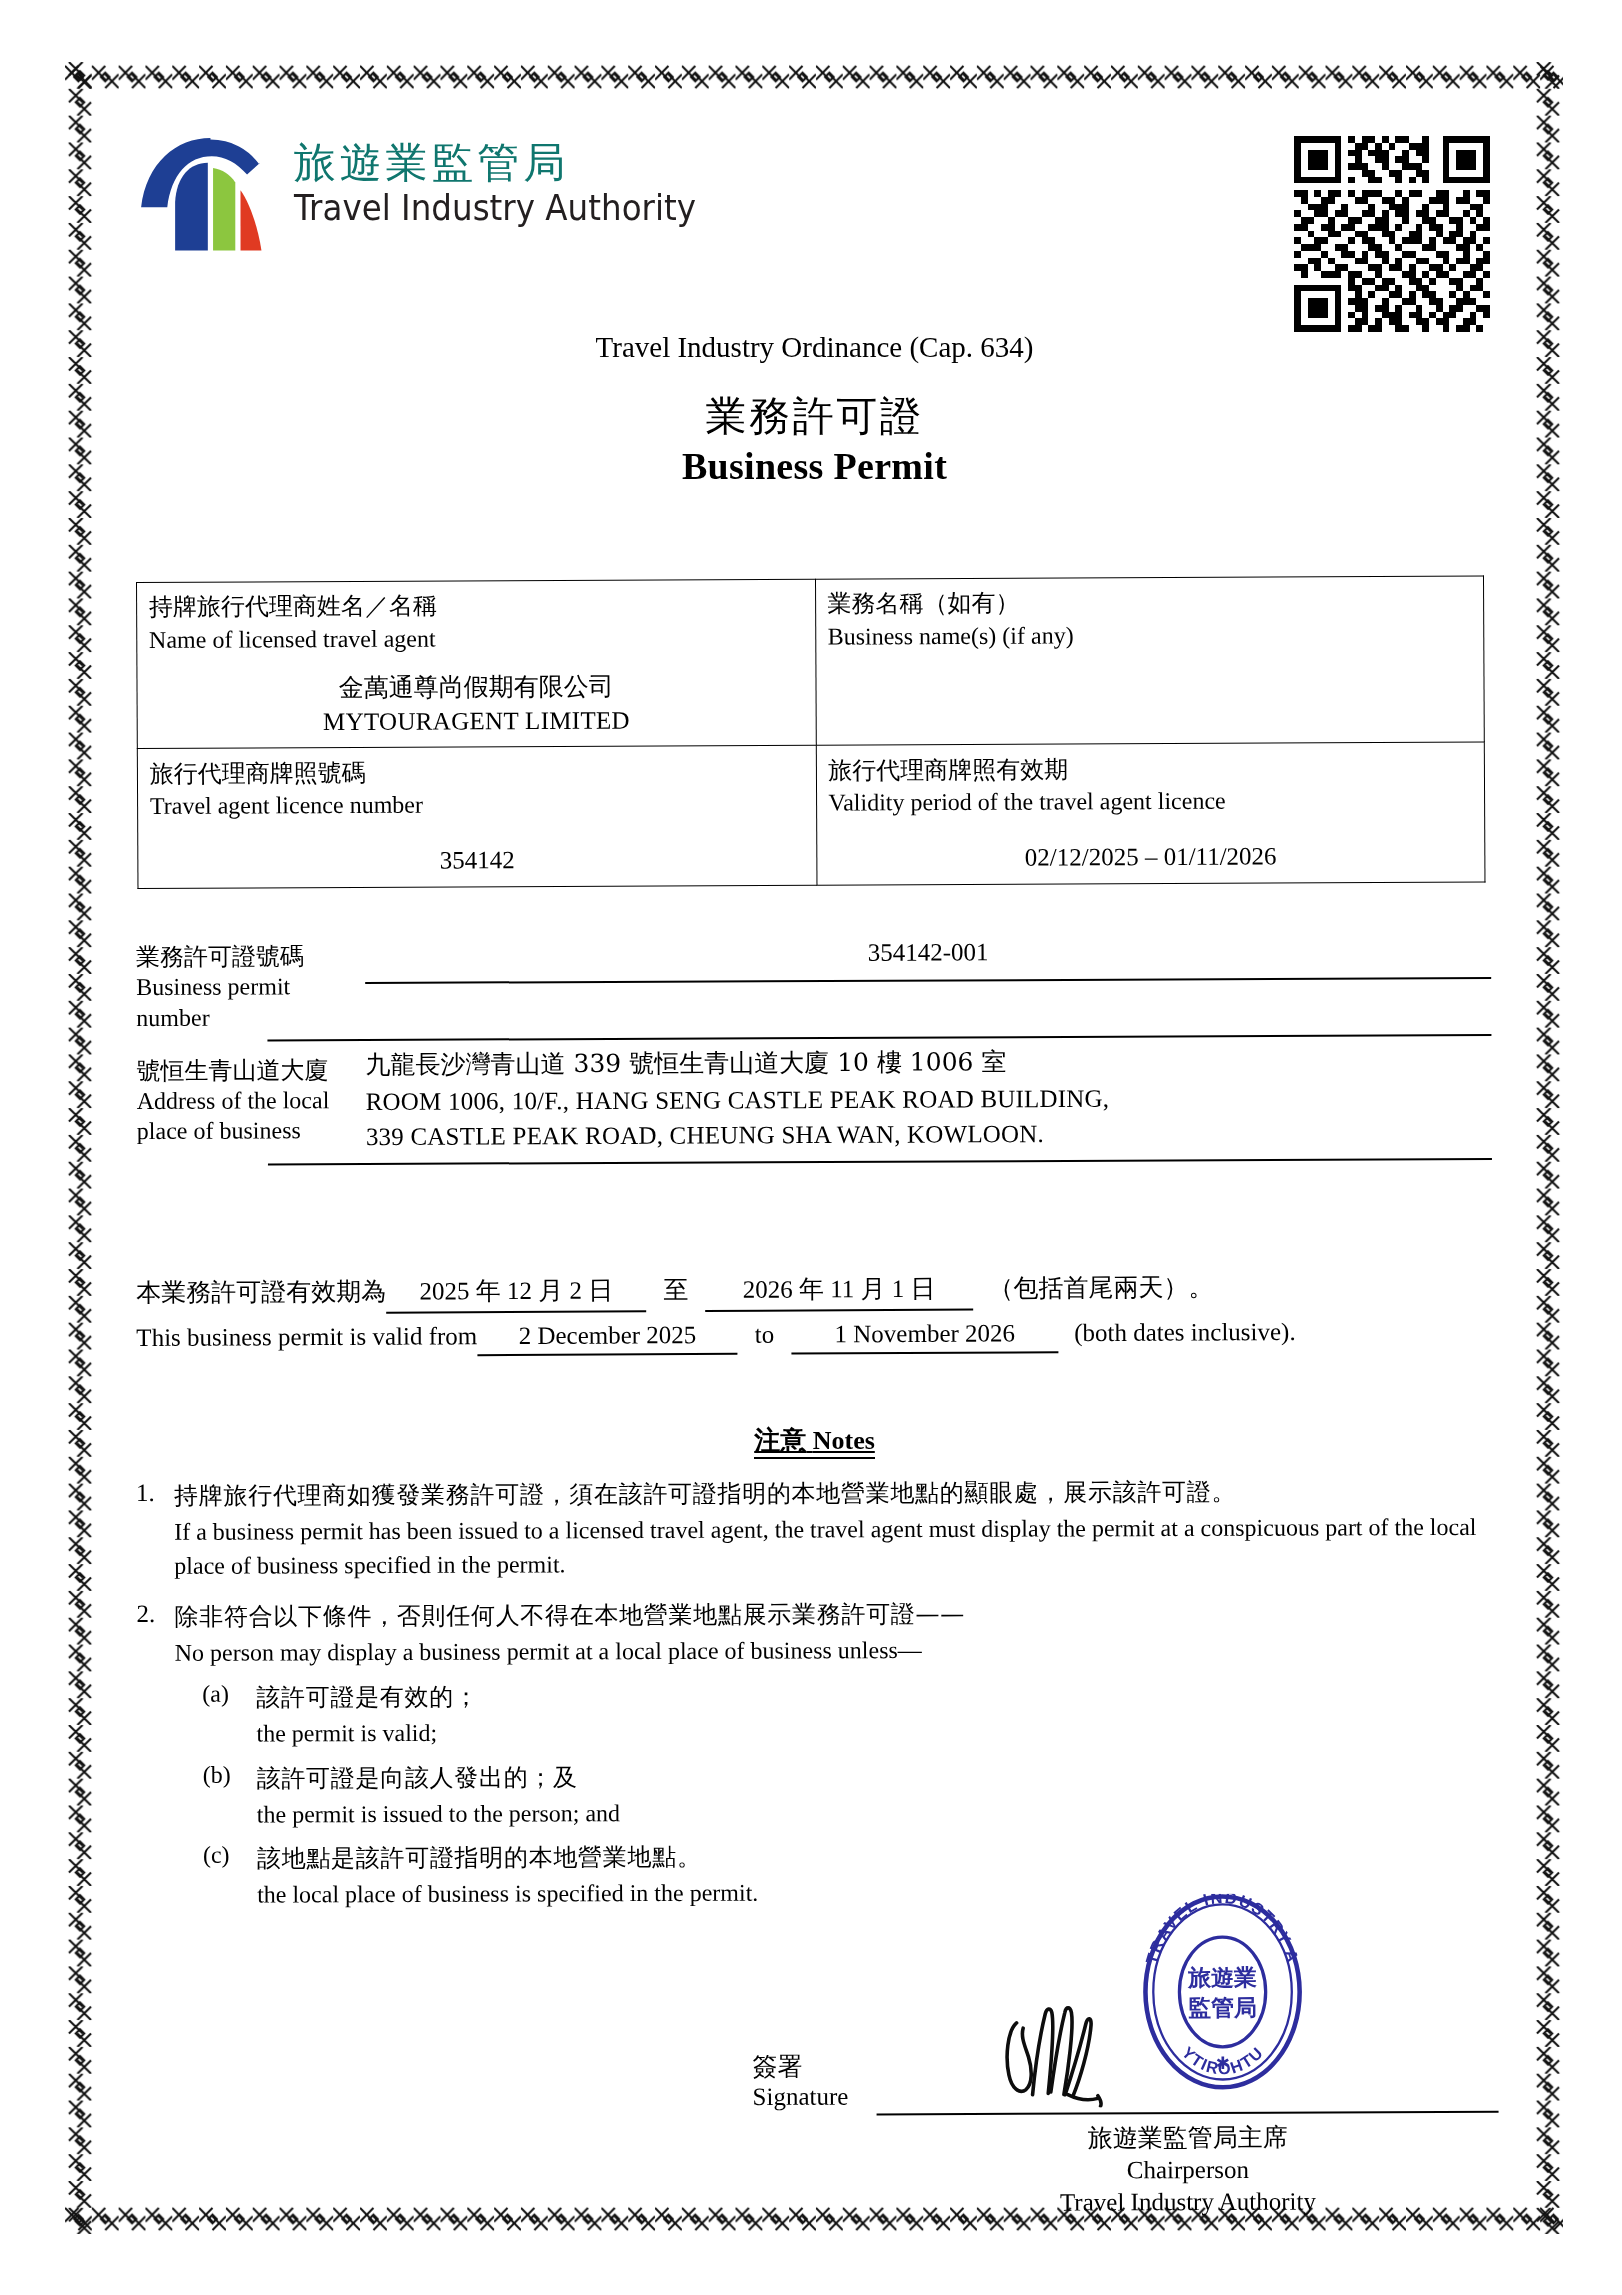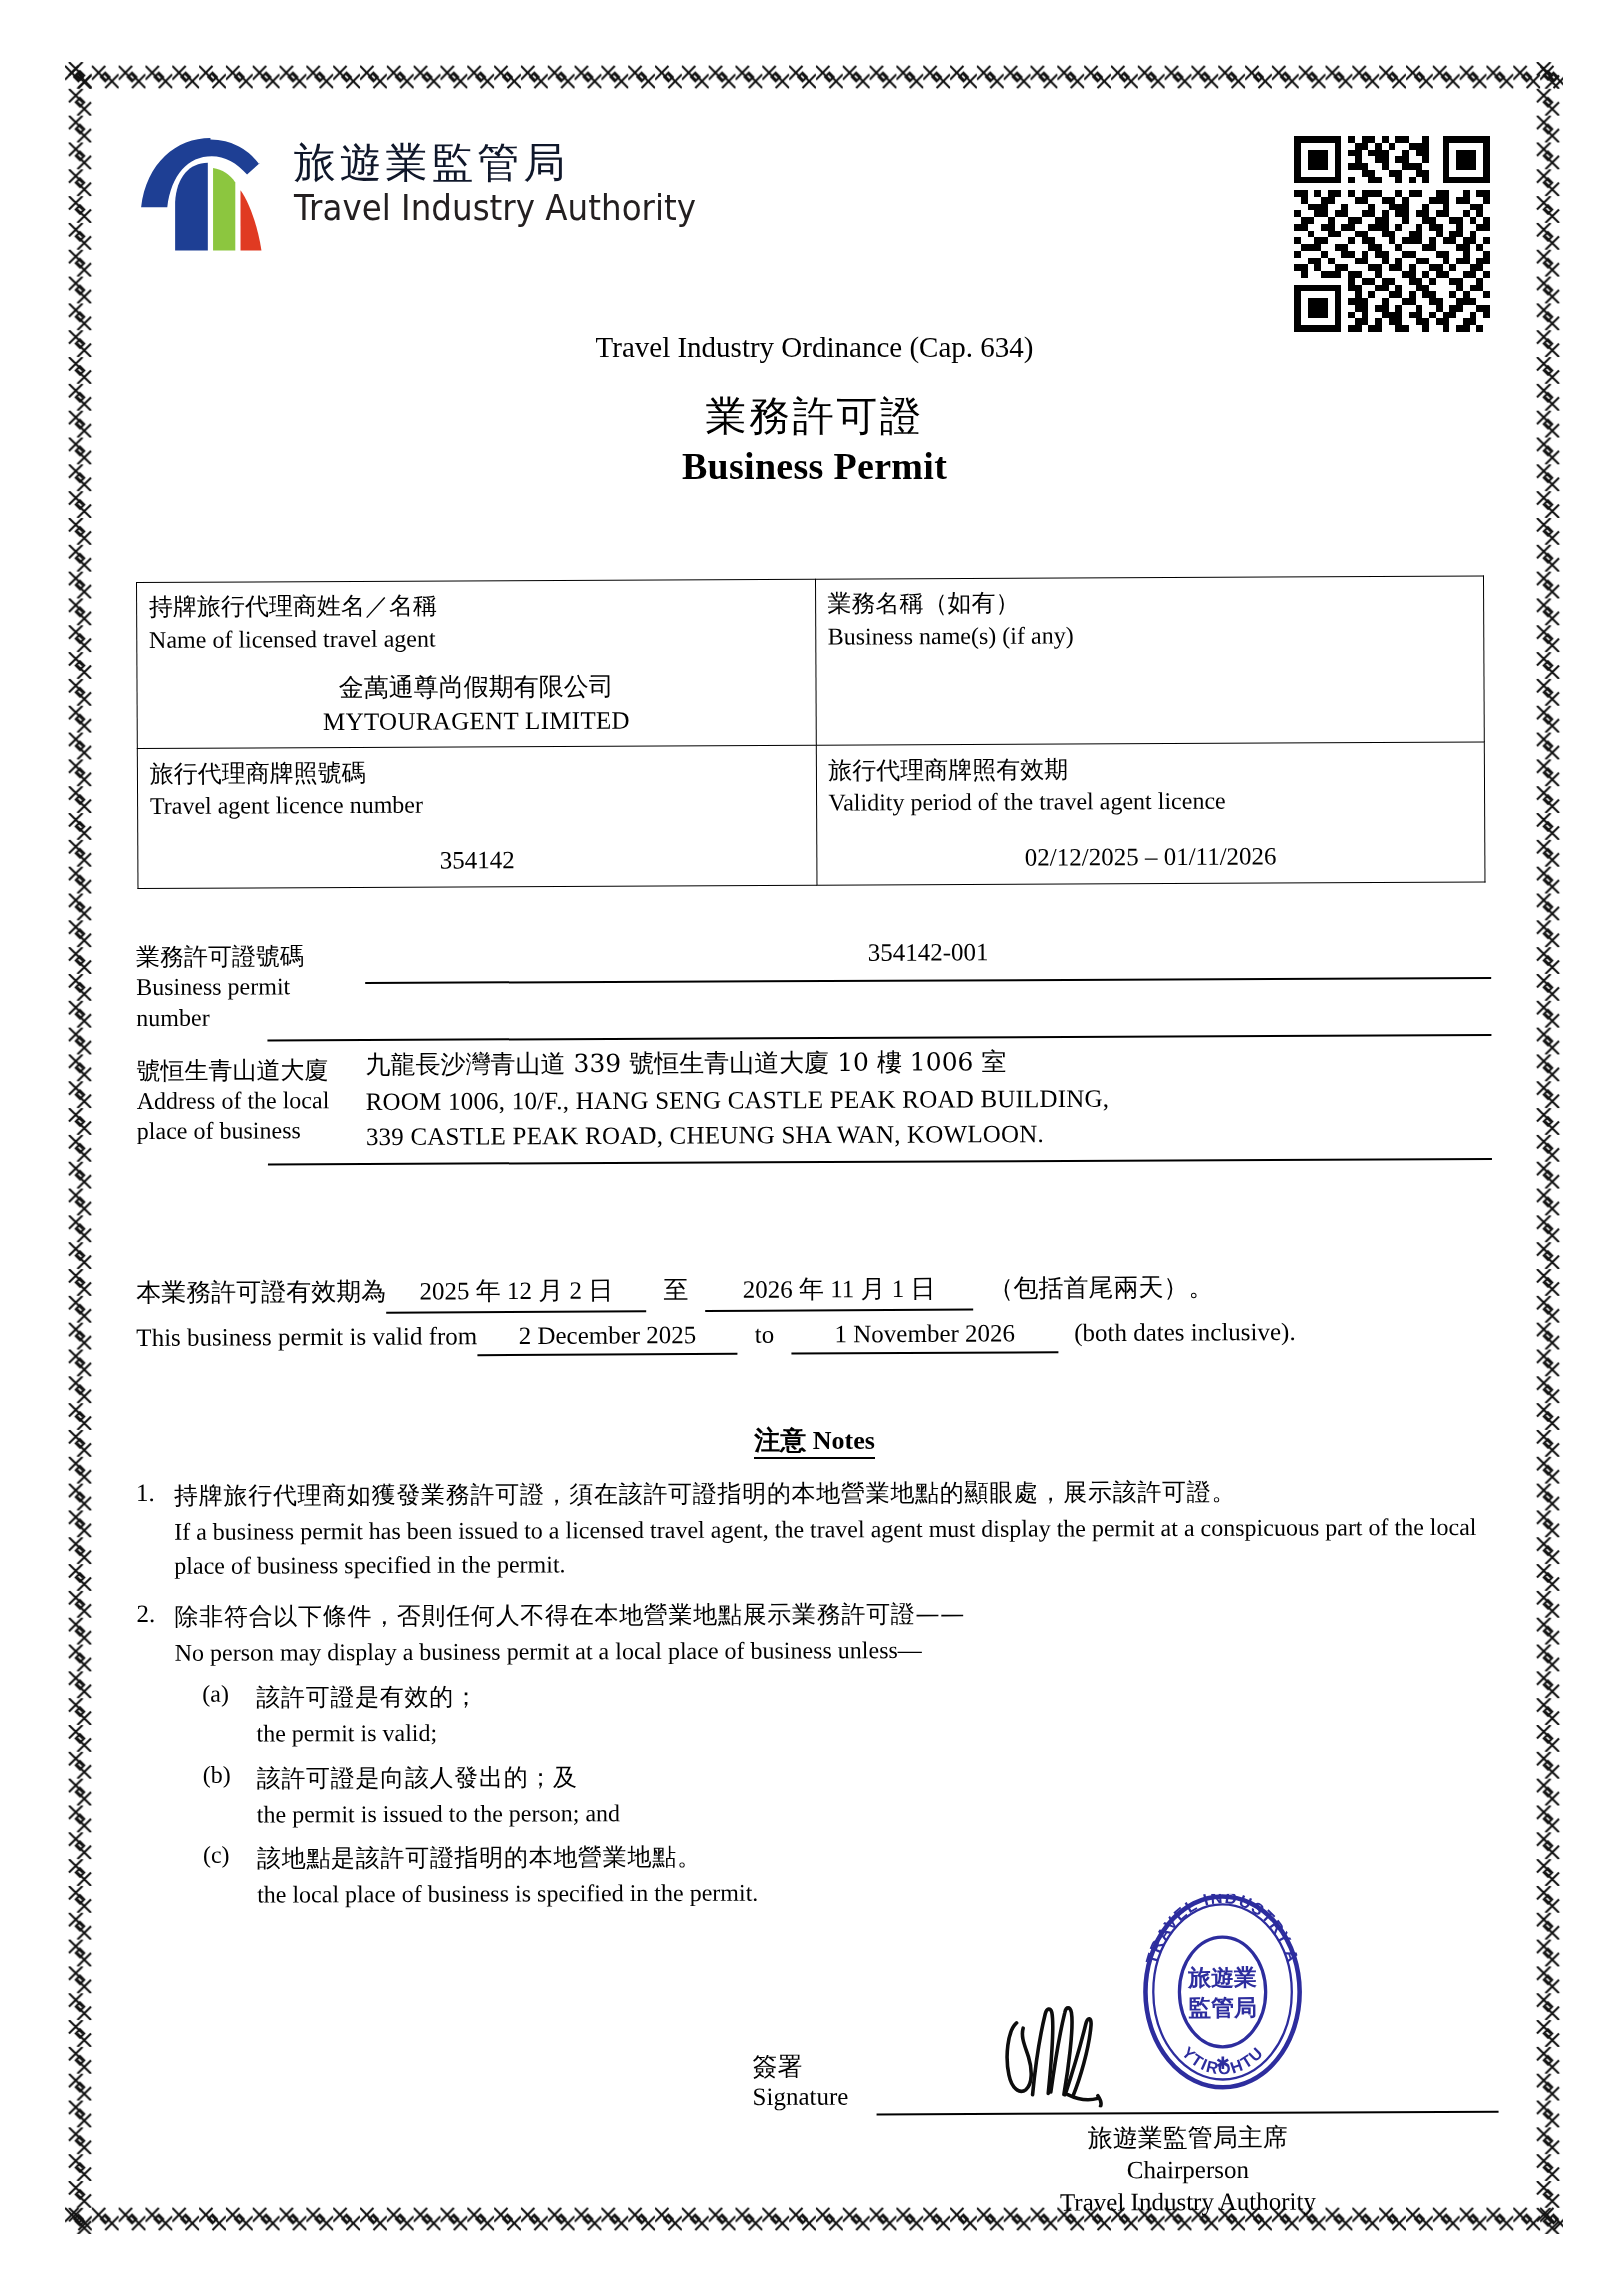--- a/index.html
+++ b/index.html
@@ -38,21 +38,21 @@
   
   .header{
     position:absolute;left:39px;top:36px;
     display:flex;align-items:flex-start;
   }
   .logo-mark{width:141px;height:121px;flex:0 0 auto;}
   .logo-text{margin-left:15.7px;padding-top:6.5px;}
   .logo-cn{
     font-family:"DejaVu Sans", sans-serif;
     font-size:42px;letter-spacing:3.9px;
-    color:#0f172a;line-height:1.05;font-weight:400;
+    color:#0f766e;line-height:1.05;font-weight:400;
   }
   .logo-en{
     font-family:"DejaVu Sans", sans-serif;
     font-size:35px;color:#231f20;
     letter-spacing:0px;line-height:1.2;margin-top:2.6px;
     transform:scaleX(0.93);transform-origin:left center;
   }
 
   .qr{
     position:absolute;right:41px;top:38px;
@@ -132,21 +132,21 @@
     text-align:center;padding:0 9.2px 3.9px 9.2px;
     font-size:25px;
   }
   .vfill.w1{width:242px;}
   .vfill.w2{width:249px;}
   .vgap{padding:0 17px;}
 
   
   .notes-title{
     position:absolute;left:0;right:0;top:1325px;text-align:center;
-    font-size:26px;font-weight:bold;
+    font-size:26px;font-weight:bold;text-decoration:underline;
   }
   .notes-title span{border-bottom:2px solid #000;padding-bottom:2px;}
   .notes-title .cn{font-family:"DejaVu Serif",serif;}
 
   .notes{
     position:absolute;left:38px;top:1381px;width:1361px;
     transform:rotate(-0.22deg);transform-origin:left top;
   }
   .note{display:flex;margin-bottom:17px;}
   .note-num{width:38px;flex:0 0 auto;font-size:25px;}

